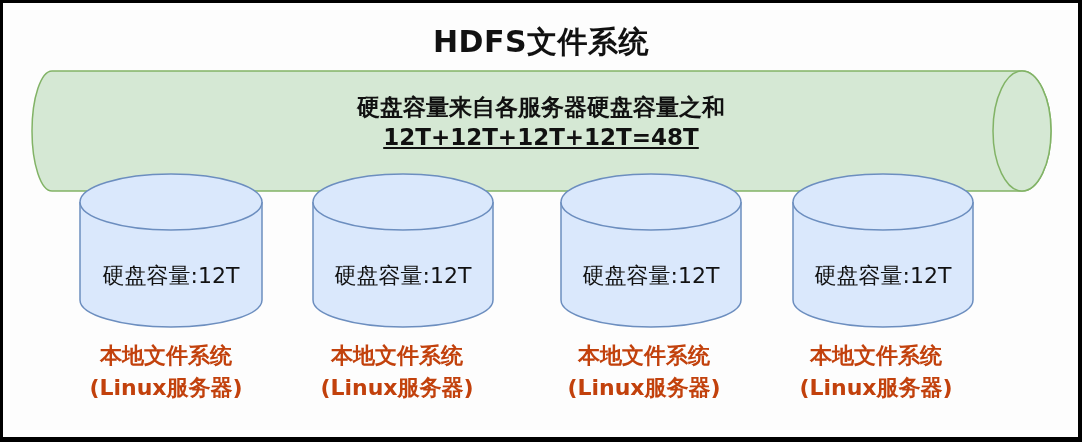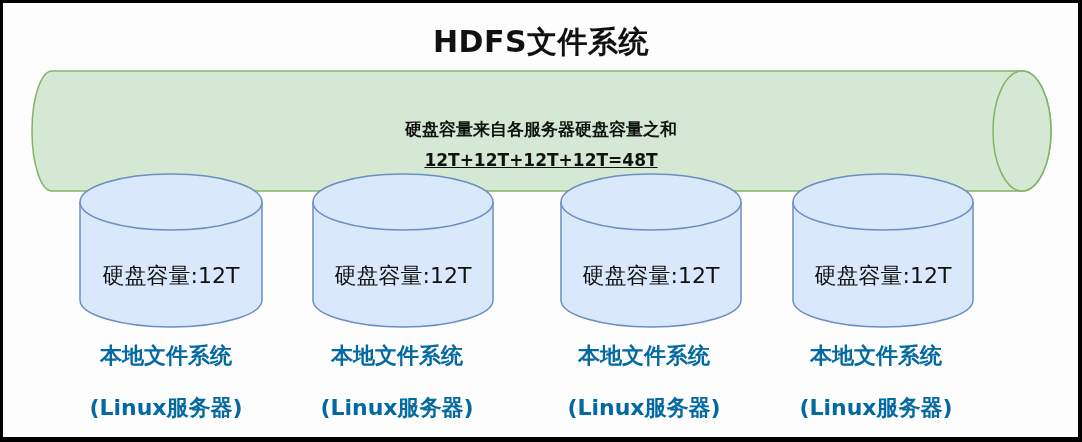--- a/index.html
+++ b/index.html
@@ -8,34 +8,34 @@
     position: absolute; left: 3px; top: 3px; width: 1075px; height: 434px;
     background: #fdfdfd;
   }
   svg.shapes { position: absolute; left: 0; top: 0; }
   .title {
     position: absolute; left: 0; width: 1082px; top: 22px; text-align: center;
     font-size: 30px; font-weight: bold; color: #111; letter-spacing: 0.5px;
   }
   .pipe-text {
     position: absolute; left: 0; width: 1082px; text-align: center;
-    font-size: 17px; font-weight: bold; color: #111; margin-top: 26px;
+    font-size: 23px; font-weight: bold; color: #111;
   }
   .pipe-line1 { top: 92px; }
   .pipe-line2 { top: 124px; text-decoration: underline; }
   .disk-label {
     position: absolute; width: 200px; text-align: center; top: 261px;
     font-size: 22px; font-weight: normal; color: #111; white-space: nowrap;
   }
   .node-label {
     position: absolute; width: 220px; text-align: center;
-    font-size: 22px; font-weight: bold; color: #0369a1; white-space: nowrap;
+    font-size: 22px; font-weight: bold; color: #c2410c; white-space: nowrap;
   }
   .node-line1 { top: 341px; }
-  .node-line2 { top: 393px; }
+  .node-line2 { top: 373px; }
 </style>
 </head>
 <body>
 
 <div class="canvas"></div>
 
 <svg class="shapes" width="1082" height="442" viewBox="0 0 1082 442">
 
   <g>
     <path d="M 52 71 L 1022 71 A 29 60 0 0 1 1022 191 L 52 191 A 20 60 0 0 1 52 71 Z" fill="#d5e8d4" stroke="#82b366" stroke-width="1.5"></path>

